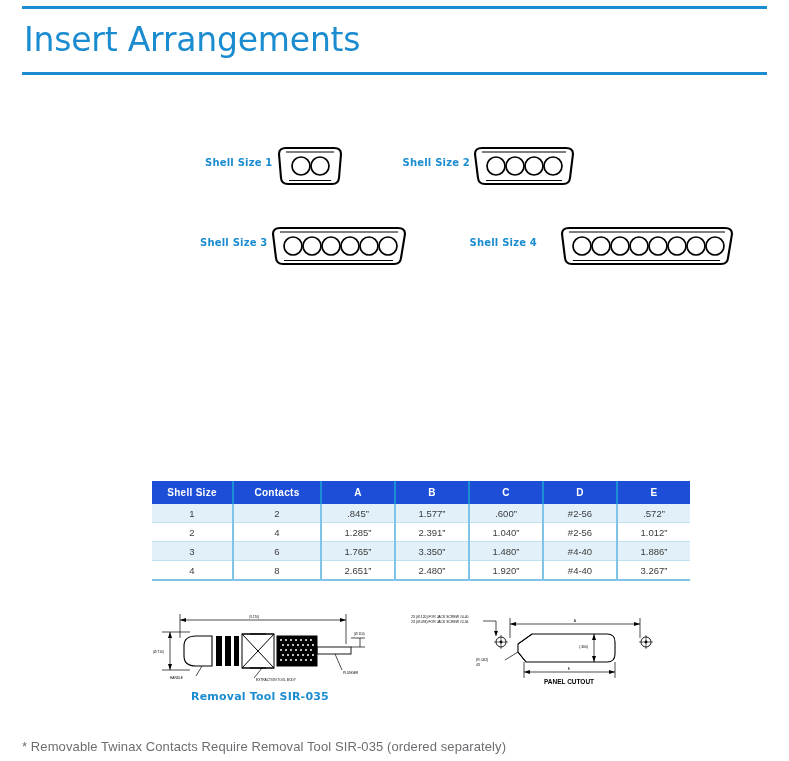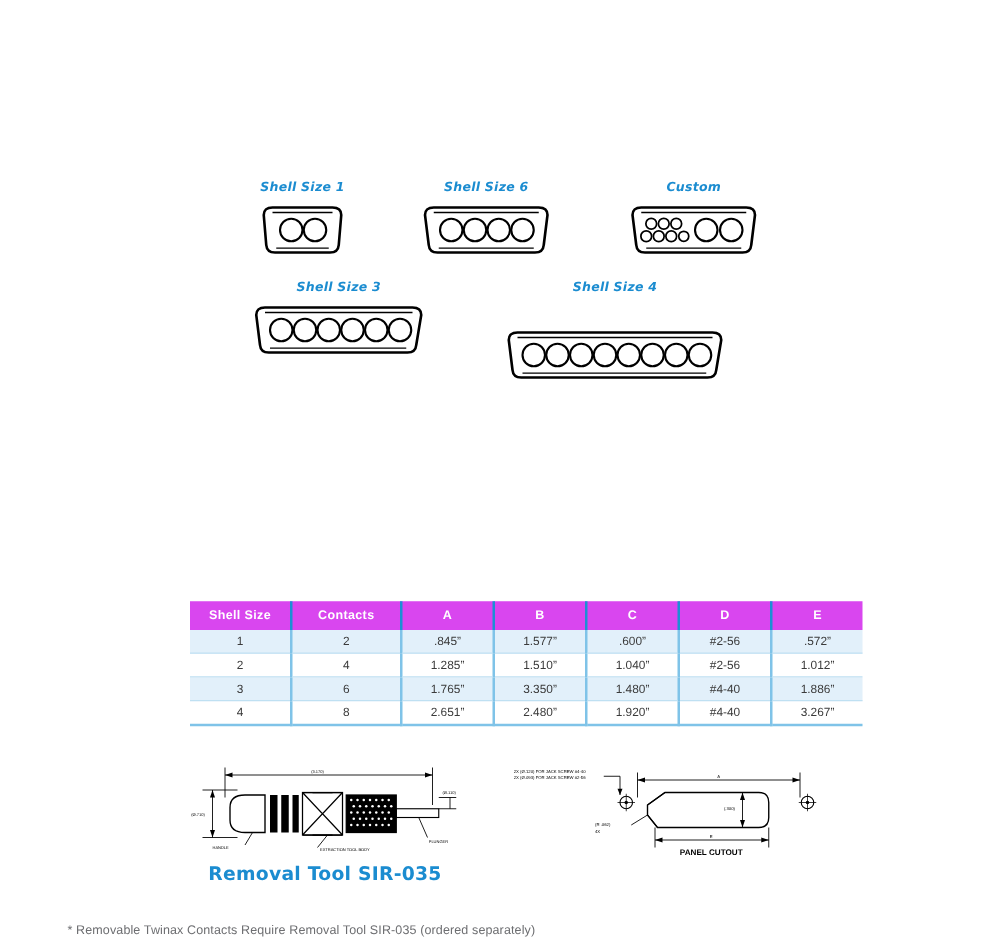--- a/index.html
+++ b/index.html
@@ -39,44 +39,43 @@
   }
 
   
   #insert-arrangements { top: 6px; }
   .shell-row {
     position: absolute;
     display: flex;
   }
   .shell-cell {
     display: flex;
-    flex-direction: column;
+    flex-direction: row;
     align-items: center;
-    font-style: italic;
   }
   .shell-label {
     font-family: "DejaVu Sans", sans-serif;
     font-size: 10px;
     font-weight: bold;
     color: #1b8cd0;
     letter-spacing: 0.2px;
     margin-bottom: 7px;
     white-space: nowrap;
   }
 
   
   #dims-table {
     position: absolute;
     left: 152px;
     top: 481px;
     border-collapse: collapse;
     font-size: 9.5px;
   }
   #dims-table th {
-    background: #d946ef;
+    background: #1d4ed8;
     color: #ffffff;
     font-weight: bold;
     font-size: 10px;
     letter-spacing: 0.3px;
     height: 23px;
     padding: 0 4px;
     border-left: 2px solid #1c8fd4;
     border-right: 2px solid #1c8fd4;
     text-align: center;
     white-space: nowrap;
@@ -101,96 +100,83 @@
   .col-contacts { width: 78px; }
   .col-dim { width: 64px; }
 
   
   .drawing { position: absolute; }
   #removal-tool-figure { left: 150px; top: 600px; }
   #panel-cutout-figure { left: 408px; top: 608px; }
 
   .fig-caption {
     font-family: "DejaVu Sans", sans-serif;
-    font-size: 15px;
+    font-size: 11px;
     font-weight: bold;
     color: #1b8cd0;
     text-align: center;
     letter-spacing: 0.2px;
     margin-top: 2px;
     white-space: nowrap;
   }
 
   
   #footnote {
     position: absolute;
     left: 22px;
     top: 739px;
-    font-size: 10px;
+    font-size: 13px;
     color: #6d6e71;
     letter-spacing: 0.1px;
     white-space: nowrap;
-    margin-left: 32px;
   }
 
   svg { display: block; }
   .shell-outline { fill: none; stroke: #000000; stroke-width: 2.1; }
   .shell-inner { fill: none; stroke: #000000; stroke-width: 1.1; }
   .contact { fill: #ffffff; stroke: #000000; stroke-width: 1.7; }
   .contact-small { fill: #ffffff; stroke: #000000; stroke-width: 1.4; }
 </style>
 </head>
 <body>
 
 <div class="page">
 
+  <div class="section" id="insert-arrangements">
+    <div class="rule"></div>
+    <div class="section-title">Insert Arrangements</div>
+    <div class="rule thin"></div>
+  </div>
 
   <div class="shell-row" style="left:205px; top:145px;">
 
     <div class="shell-cell">
       <div class="shell-label">Shell Size 1</div>
       <svg width="74" height="42" viewBox="0 0 74 42">
         <path class="shell-outline" d="M6 9 Q6 3 13 3 L61 3 Q68 3 68 9 L66 33 Q65.5 39 59 39 L15 39 Q8.5 39 8 33 Z"></path>
         <path class="shell-inner" d="M13 7 L61 7"></path>
         <path class="shell-inner" d="M16 35.5 L58 35.5"></path>
         <circle class="contact" cx="28" cy="21" r="9"></circle>
         <circle class="contact" cx="47" cy="21" r="9"></circle>
       </svg>
     </div>
 
     <div class="shell-cell" style="margin-left:56px;">
-      <div class="shell-label">Shell Size 6</div>
+      <div class="shell-label">Shell Size 2</div>
       <svg width="108" height="42" viewBox="0 0 108 42">
         <path class="shell-outline" d="M5 9 Q5 3 12 3 L96 3 Q103 3 103 9 L100 33 Q99.5 39 93 39 L15 39 Q8.5 39 8 33 Z"></path>
         <path class="shell-inner" d="M12 7 L96 7"></path>
         <path class="shell-inner" d="M16 35.5 L92 35.5"></path>
         <circle class="contact" cx="26" cy="21" r="9"></circle>
         <circle class="contact" cx="45" cy="21" r="9"></circle>
         <circle class="contact" cx="64" cy="21" r="9"></circle>
         <circle class="contact" cx="83" cy="21" r="9"></circle>
       </svg>
     </div>
 
-    <div class="shell-cell" style="margin-left:58px;">
-      <div class="shell-label">Custom</div>
-      <svg width="108" height="42" viewBox="0 0 108 42">
-        <path class="shell-outline" d="M5 9 Q5 3 12 3 L96 3 Q103 3 103 9 L100 33 Q99.5 39 93 39 L15 39 Q8.5 39 8 33 Z"></path>
-        <path class="shell-inner" d="M12 7 L96 7"></path>
-        <path class="shell-inner" d="M16 35.5 L92 35.5"></path>
-        <circle class="contact-small" cx="20" cy="16" r="4.3"></circle>
-        <circle class="contact-small" cx="30" cy="16" r="4.3"></circle>
-        <circle class="contact-small" cx="40" cy="16" r="4.3"></circle>
-        <circle class="contact-small" cx="16" cy="26" r="4.3"></circle>
-        <circle class="contact-small" cx="26" cy="26" r="4.3"></circle>
-        <circle class="contact-small" cx="36" cy="26" r="4.3"></circle>
-        <circle class="contact-small" cx="46" cy="26" r="4.0"></circle>
-        <circle class="contact" cx="64" cy="21" r="9"></circle>
-        <circle class="contact" cx="84" cy="21" r="9"></circle>
-      </svg>
-    </div>
 
   </div>
 
   <div class="shell-row" style="left:200px; top:225px;justify-content:flex-end;">
 
     <div class="shell-cell">
       <div class="shell-label">Shell Size 3</div>
       <svg width="142" height="42" viewBox="0 0 142 42">
         <path class="shell-outline" d="M5 9 Q5 3 12 3 L130 3 Q137 3 137 9 L133 33 Q132.5 39 126 39 L15 39 Q8.5 39 8 33 Z"></path>
         <path class="shell-inner" d="M12 7 L130 7"></path>
@@ -243,21 +229,21 @@
         <td>.845”</td>
         <td>1.577”</td>
         <td>.600”</td>
         <td>#2-56</td>
         <td>.572”</td>
       </tr>
       <tr>
         <td>2</td>
         <td>4</td>
         <td>1.285”</td>
-        <td>1.510”</td>
+        <td>2.391”</td>
         <td>1.040”</td>
         <td>#2-56</td>
         <td>1.012”</td>
       </tr>
       <tr>
         <td>3</td>
         <td>6</td>
         <td>1.765”</td>
         <td>3.350”</td>
         <td>1.480”</td>

